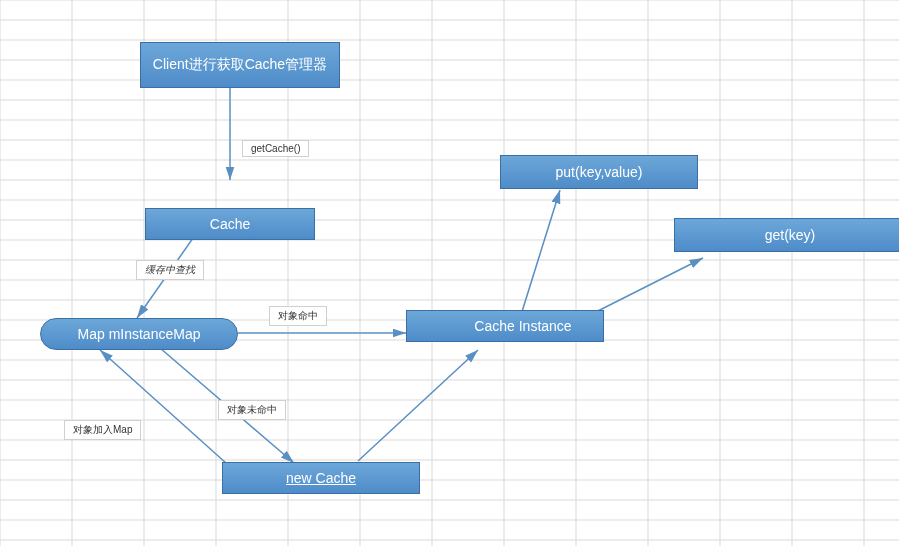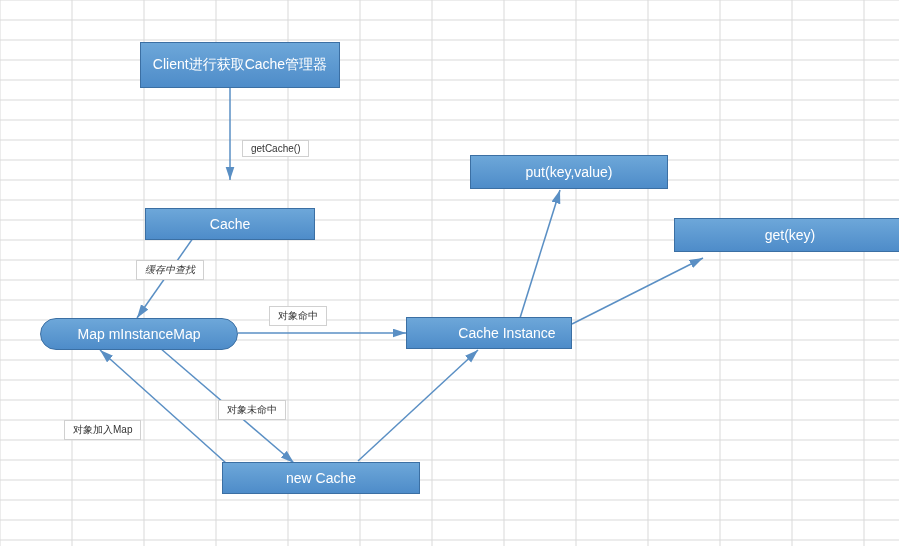--- a/index.html
+++ b/index.html
@@ -120,22 +120,22 @@
   <line x1="358" y1="461" x2="478" y2="350" marker-end="url(#ah)"></line>
 
   <line x1="520" y1="318" x2="560" y2="190" marker-end="url(#ah)"></line>
 
   <line x1="572" y1="324" x2="703" y2="258" marker-end="url(#ah)"></line>
 </svg>
 
 <div class="box" style="left:140px; top:42px; width:200px; height:46px;">Client进行获取Cache管理器</div>
 <div class="box" style="left:145px; top:180px; width:170px; height:32px;margin-top:28px;">Cache</div>
 <div class="box" style="left:40px; top:318px; width:198px; height:32px;border-radius:16px;">Map mInstanceMap</div>
-<div class="box" style="left:222px; top:462px; width:198px; height:32px;">new Cache</div>
-<div class="box" style="left:406px; top:317px; width:166px; height:32px;padding-left:40px;">Cache Instance</div>
-<div class="box" style="left:470px; top:155px; width:198px; height:34px;">put(key,value)</div>
+<div class="box" style="left:222px; top:462px; width:198px; height:32px;text-decoration:underline;">new Cache</div>
+<div class="box" style="left:406px; top:310px; width:198px; height:32px;padding-left:40px;">Cache Instance</div>
+<div class="box" style="left:500px; top:155px; width:198px; height:34px;">put(key,value)</div>
 <div class="box" style="left:626px; top:218px; width:232px; height:34px;margin-left:48px;">get(key)</div>
 
 <div class="label" style="left:242px; top:140px;">getCache()</div>
 <div class="label" style="left:136px; top:260px;font-style:italic;">缓存中查找</div>
 <div class="label" style="left:269px; top:306px;">对象命中</div>
 <div class="label" style="left:218px; top:400px;">对象未命中</div>
 <div class="label" style="left:64px; top:420px;">对象加入Map</div>
 
 </body></html>

